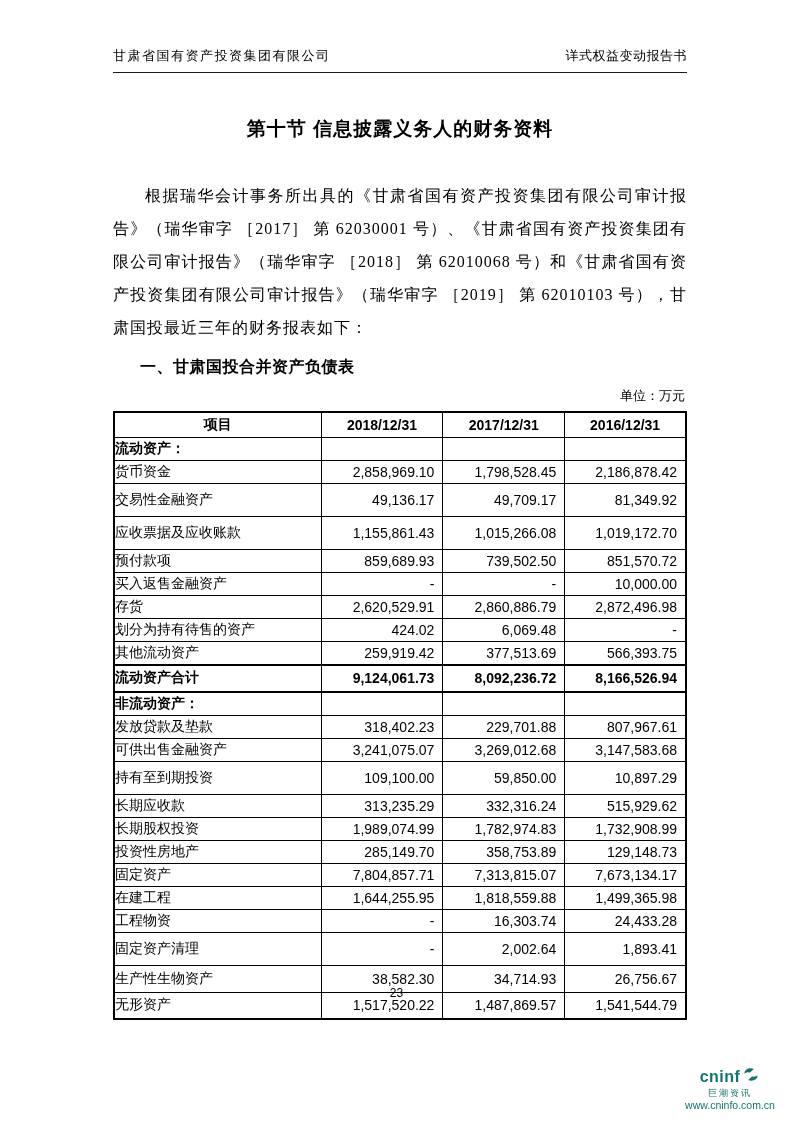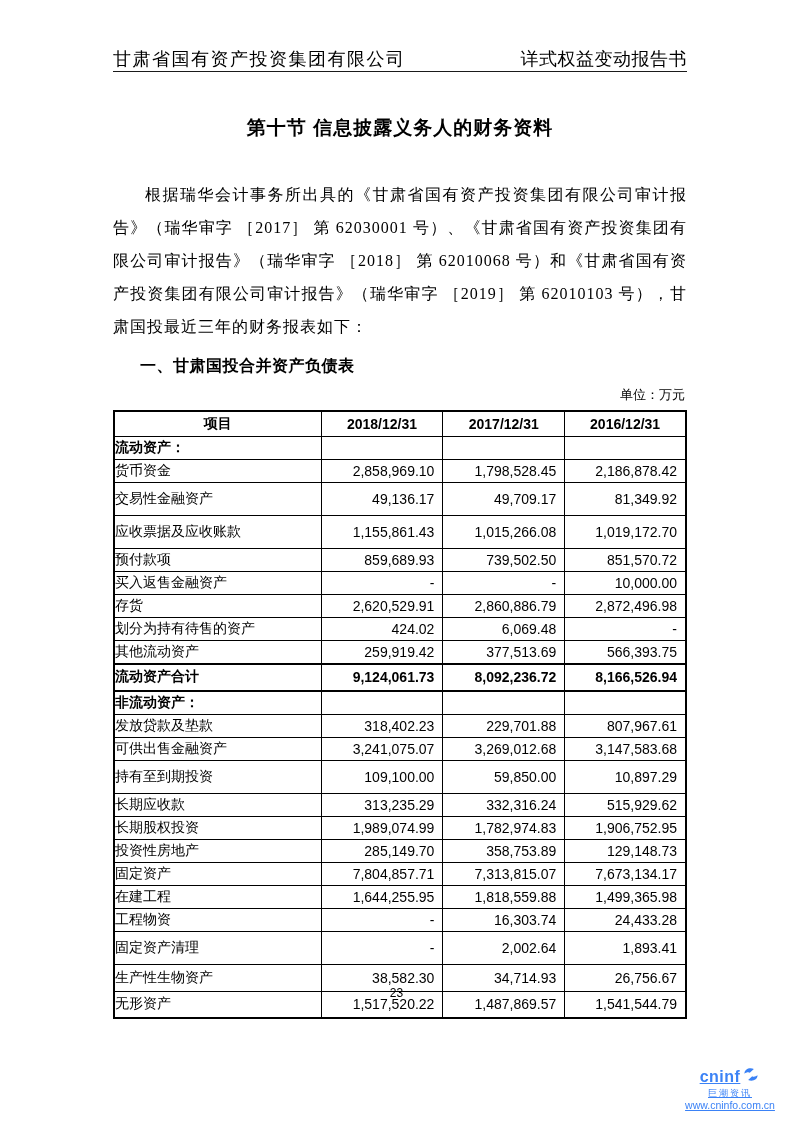--- a/index.html
+++ b/index.html
@@ -13,23 +13,23 @@
     font-family:"Liberation Serif","DejaVu Serif",serif;
     overflow:hidden;
   }
   .content{
     position:absolute; left:113px; top:0; width:574px;
   }
   
   .doc-header{
     margin-top:47px;
     display:flex; justify-content:space-between; align-items:flex-end;
-    padding-bottom:0;
+    padding-bottom:7px;
     border-bottom:1.5px solid #1a1a1a;
-    font-size:18px;
+    font-size:13px;
   }
   .doc-header .left{ letter-spacing:1.5px; }
   .doc-header .right{ letter-spacing:0.5px; }
   
   .chapter-title{
     margin-top:43px;
     text-align:center;
     font-family:"Liberation Sans","DejaVu Sans",sans-serif;
     font-weight:bold;
     font-size:19px;
@@ -249,21 +249,21 @@
           <tr>
             <td class="c-label">长期应收款</td>
             <td class="c-num">313,235.29</td>
             <td class="c-num">332,316.24</td>
             <td class="c-num">515,929.62</td>
           </tr>
           <tr>
             <td class="c-label">长期股权投资</td>
             <td class="c-num">1,989,074.99</td>
             <td class="c-num">1,782,974.83</td>
-            <td class="c-num">1,906,752.95</td>
+            <td class="c-num">1,732,908.99</td>
           </tr>
           <tr>
             <td class="c-label">投资性房地产</td>
             <td class="c-num">285,149.70</td>
             <td class="c-num">358,753.89</td>
             <td class="c-num">129,148.73</td>
           </tr>
           <tr>
             <td class="c-label">固定资产</td>
             <td class="c-num">7,804,857.71</td>
@@ -300,21 +300,21 @@
             <td class="c-num">1,487,869.57</td>
             <td class="c-num">1,541,544.79</td>
           </tr>
         </tbody>
     </table>
 
   </div>
 
   <div class="page-number">23</div>
 
-  <div class="watermark" style="color: #3b82f6; text-decoration: underline;">
+  <div class="watermark" style="color: #0f766e;">
     <div class="brand-row">
       <span class="brand">cninf</span>
       <span>
         <svg width="18" height="17" viewBox="0 0 22 20" aria-hidden="true">
           <path d="M3 9 C3 3.5 9 1 14.5 3.2 L9.5 8 C8 6.5 5 7.5 3 9 Z" fill="currentColor"></path>
           <path d="M19 11 C19 16.5 13 19 7.5 16.8 L12.5 12 C14 13.5 17 12.5 19 11 Z" fill="currentColor"></path>
         </svg>
       </span>
     </div>
     <div class="cn-name">巨潮资讯</div>

